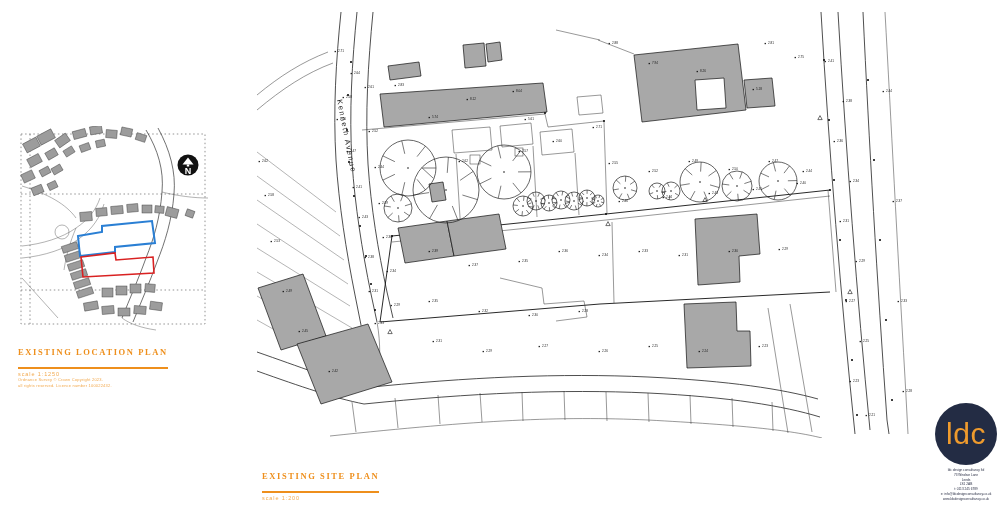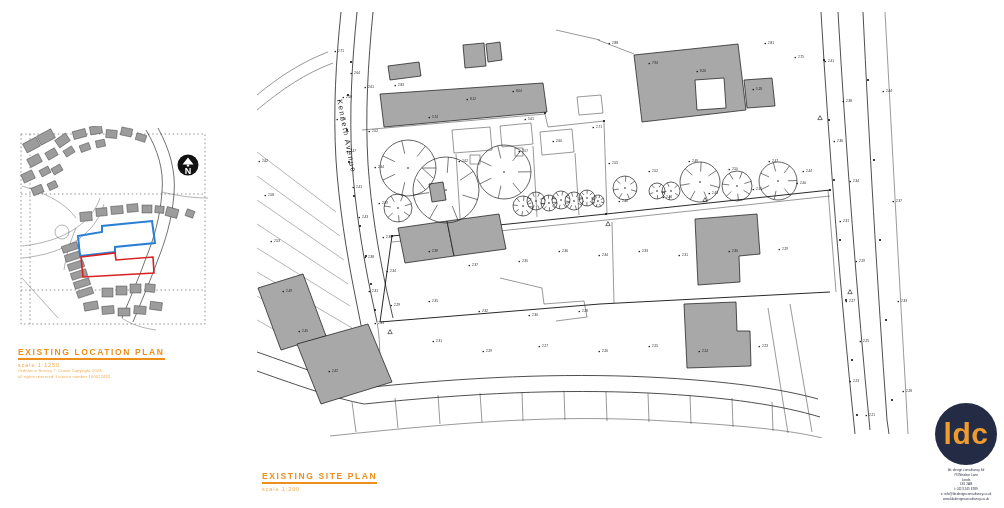--- a/index.html
+++ b/index.html
@@ -23,35 +23,35 @@
   .mapthin{stroke:#555;stroke-width:0.45;fill:none;}
   .dotted{stroke:#666;stroke-width:0.7;fill:none;stroke-dasharray:1.5 2.6;}
   .blue-b{fill:none;stroke:var(--boundary-blue);stroke-width:2;}
   .red-b{fill:none;stroke:var(--boundary-red);stroke-width:1.6;}
 
   
   .caption{position:absolute;}
   .cap-title{
     display:inline-block;font-size:8.5px;font-weight:bold;letter-spacing:1.6px;
     color:var(--accent-orange);border-bottom:2px solid var(--accent-orange);
-    padding-bottom:1px;white-space:nowrap;
+    padding-bottom:10px;white-space:nowrap;font-family:Liberation Serif, serif;
   }
   .cap-scale{font-size:5.5px;letter-spacing:0.9px;color:var(--orange-light);margin-top:2px;}
   .cap-note{font-size:4px;color:var(--orange-light);line-height:1.45;letter-spacing:0.2px;}
   .loc-caption{left:18px;top:341px;}
   .site-caption{left:262px;top:436px;margin-top:29px;}
 
   
   .logo-block{position:absolute;left:930px;top:403px;width:72px;text-align:center;}
   .logo-circle{
     width:62px;height:62px;border-radius:50%;background:var(--logo-navy);
     margin:0 auto;display:flex;align-items:center;justify-content:center;
   }
   .logo-circle span{
-    color:var(--logo-orange);font-size:30px;font-weight:bold;line-height:1;
+    color:var(--logo-orange);font-size:30px;font-weight:normal;line-height:1;
     letter-spacing:0.5px;
   }
   .logo-lines{margin-top:3px;}
   .logo-line{font-size:3.2px;color:#2a2f45;line-height:1.5;white-space:nowrap;overflow:hidden;}
 
   text.spot{font-size:3.1px;fill:#1a1a1a;}
   text.street{font-size:7.5px;letter-spacing:1.4px;fill:#222;}
   text.north-n{font-size:9px;font-weight:bold;fill:#fff;text-anchor:middle;}
 </style>
 </head>

